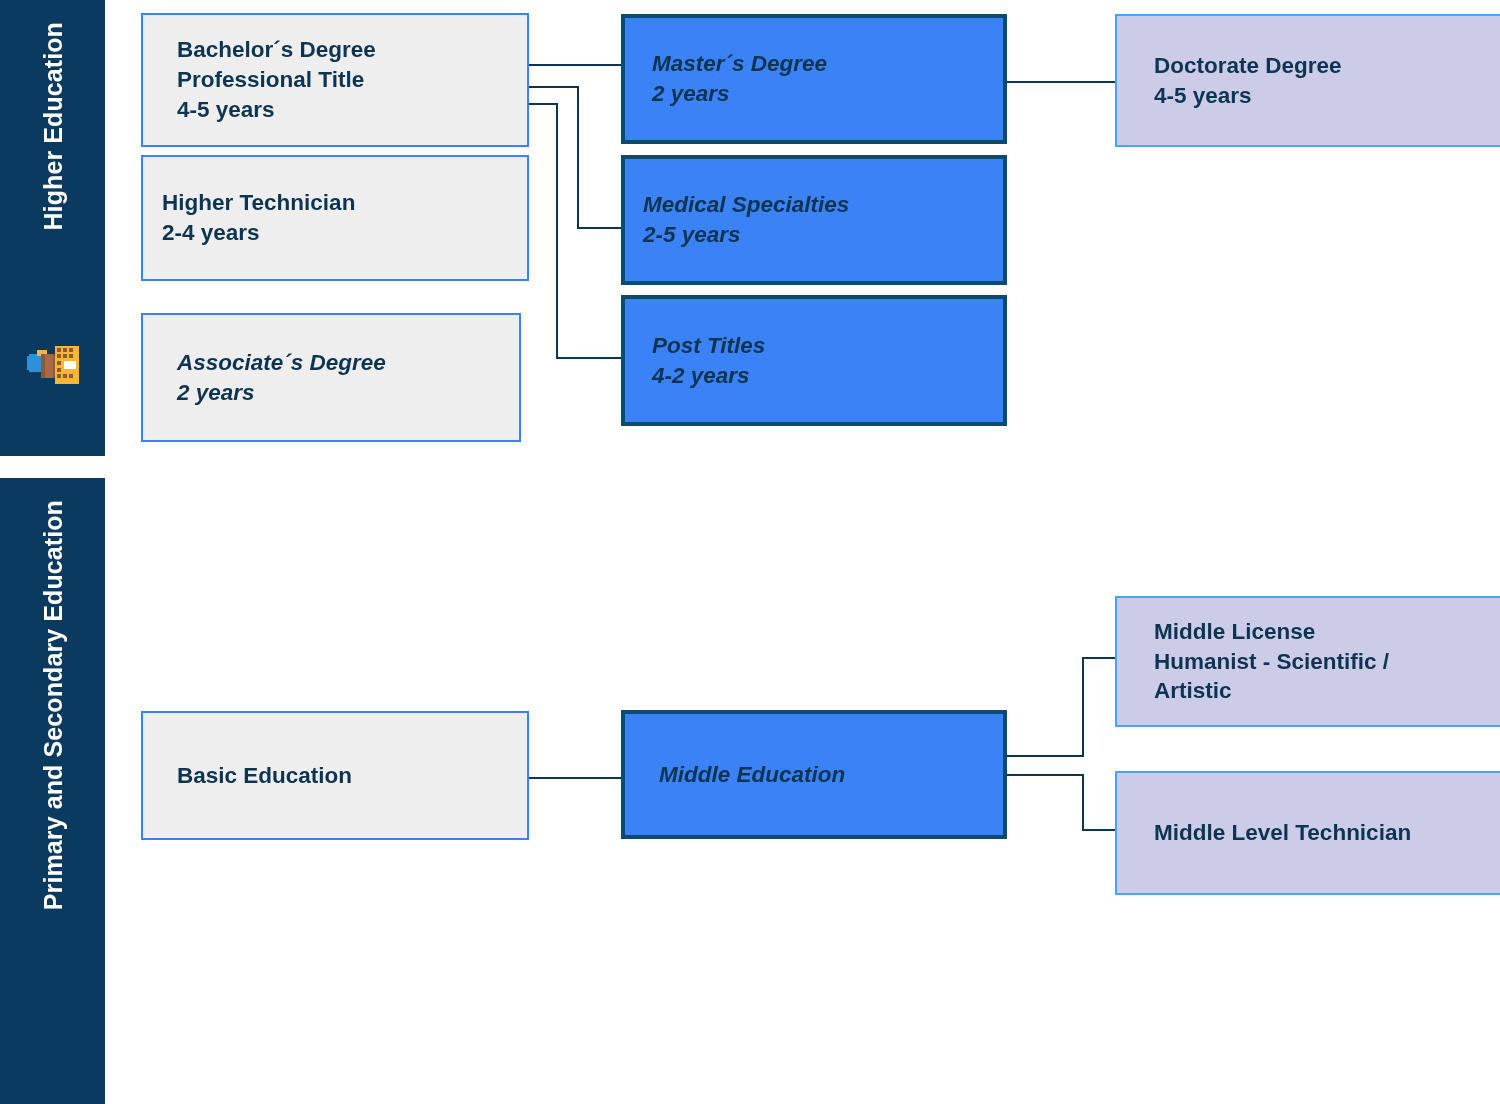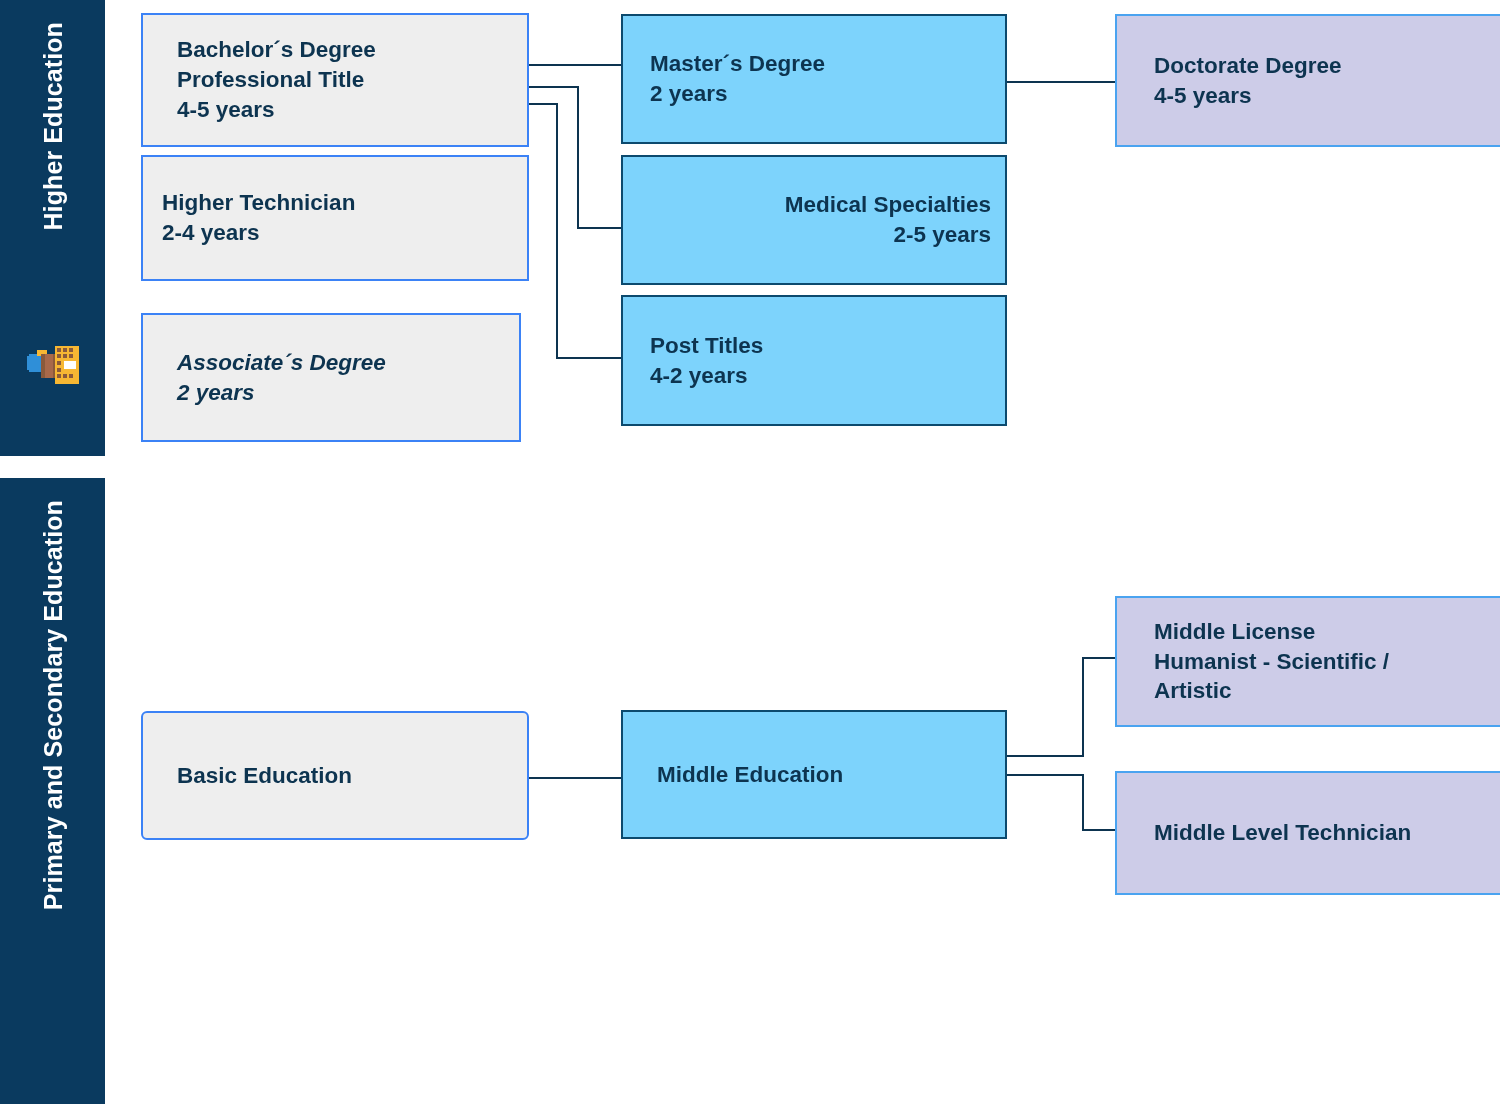--- a/index.html
+++ b/index.html
@@ -62,22 +62,23 @@
     font-weight: bold;
     line-height: 1.32;
   }
   .node .line { display: block; white-space: nowrap; }
 
   .node.gray {
     background: #eeeeee;
     border: 2px solid #3b82f6;
   }
   .node.cyan {
-    background: #7dd3fc;
-    border: 2px solid #0c4a6e;
+    background: #3b82f6;
+    border: 4px solid #0c4a6e;
+    font-style: italic;
   }
   .node.lav {
     background: #cdcce8;
     border: 2px solid #4aa3f0;
   }
 
   
   .conn {
     position: absolute;
     background: #0d3450;
@@ -157,36 +158,36 @@
   <div class="node gray" style="left:141px; top:313px; width:380px; height:129px;font-style:italic;">
     <span class="line">Associate´s Degree</span>
     <span class="line">2 years</span>
   </div>
 
   <div class="node cyan" style="left:621px; top:14px; width:386px; height:130px; padding-left:27px;">
     <span class="line">Master´s Degree</span>
     <span class="line">2 years</span>
   </div>
 
-  <div class="node cyan" style="left:621px; top:155px; width:386px; height:130px; padding-left:45px;text-align:right;">
+  <div class="node cyan" style="left:621px; top:155px; width:386px; height:130px; padding-left:18px;">
     <span class="line">Medical Specialties</span>
     <span class="line">2-5 years</span>
   </div>
 
   <div class="node cyan" style="left:621px; top:295px; width:386px; height:131px; padding-left:27px;">
     <span class="line">Post Titles</span>
     <span class="line">4-2 years</span>
   </div>
 
   <div class="node lav" style="left:1115px; top:14px; width:390px; height:133px; padding-left:37px;">
     <span class="line">Doctorate Degree</span>
     <span class="line">4-5 years</span>
   </div>
 
-  <div class="node gray" style="left:141px; top:711px; width:388px; height:129px;border-radius:6px;">
+  <div class="node gray" style="left:141px; top:711px; width:388px; height:129px;">
     <span class="line">Basic Education</span>
   </div>
 
   <div class="node cyan" style="left:621px; top:710px; width:386px; height:129px; ">
     <span class="line">Middle Education</span>
   </div>
 
   <div class="node lav" style="left:1115px; top:596px; width:390px; height:131px; padding-left:37px;">
     <span class="line">Middle License</span>
     <span class="line">Humanist - Scientific /</span>

